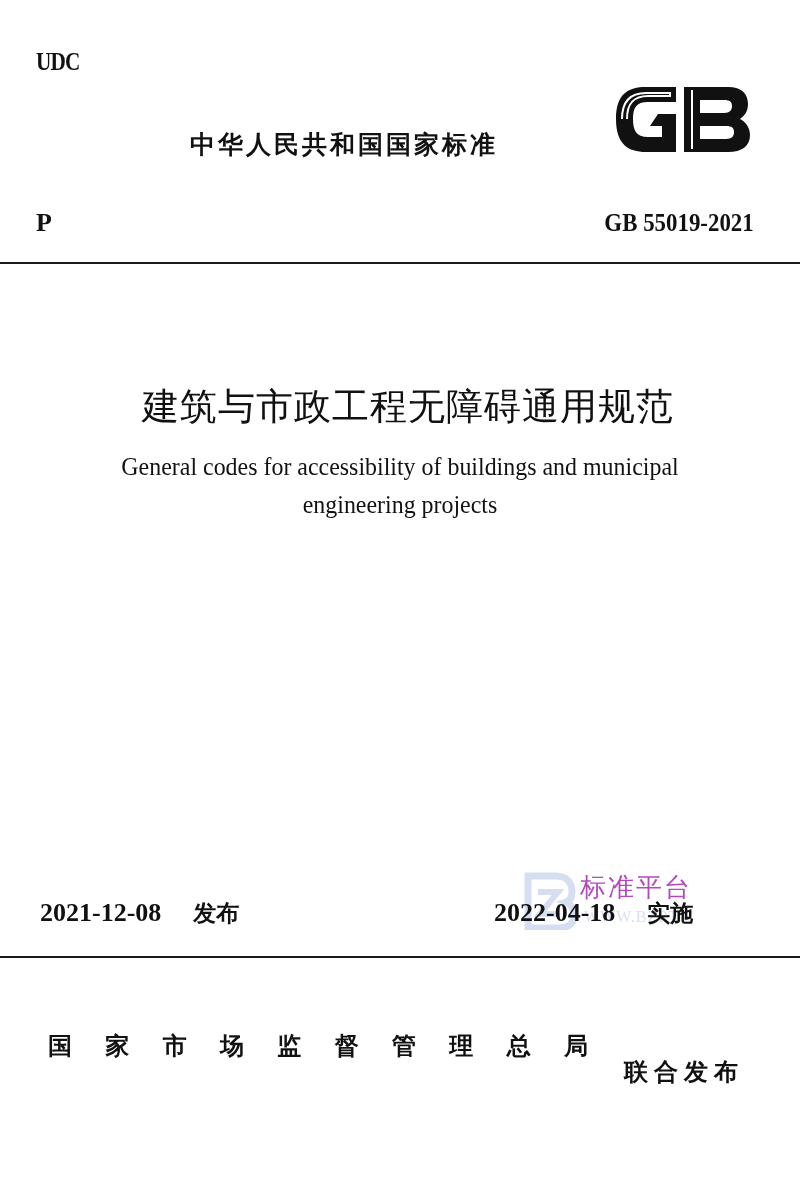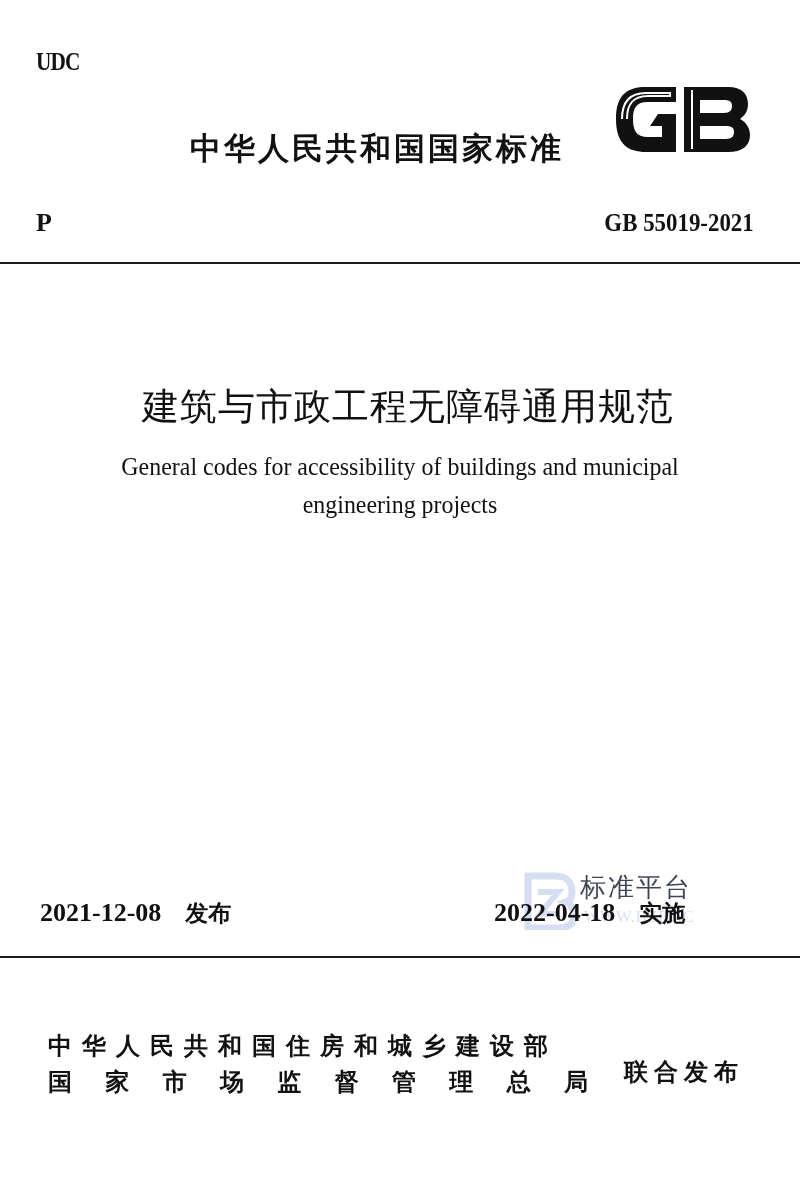--- a/index.html
+++ b/index.html
@@ -1,32 +1,32 @@
 <!DOCTYPE html>
 <html><head>
 <meta charset="utf-8">
 <style>
   html, body { margin:0; padding:0; background:#ffffff; }
   body { width:800px; height:1191px; position:relative; overflow:hidden; color:#111; font-family:"DejaVu Serif", serif; }
   .abs { position:absolute; }
   .udc { left:36px; top:48px; font-family:"Liberation Serif", serif; font-weight:bold; font-size:25px; letter-spacing:-1px; transform:scaleX(0.85); transform-origin:left; }
-  .natstd { left:190px; top:128px; font-family:"DejaVu Sans", sans-serif; font-weight:bold; font-size:31px; letter-spacing:3px; }
+  .natstd { left:190px; top:128px; font-family:"DejaVu Sans", sans-serif; font-weight:bold; font-size:25px; letter-spacing:3px; }
   .gb-logo { left:606px; top:82px; width:150px; height:75px; }
   .pcls { left:36px; top:208px; font-family:"Liberation Serif", serif; font-weight:bold; font-size:26px; }
   .stdno { right:46px; top:208px; font-family:"Liberation Serif", serif; font-weight:bold; font-size:26px; transform:scaleX(0.88); transform-origin:right; }
   .rule { left:0; width:800px; height:2px; background:#1a1a1a; }
   .rule.top { top:262px; }
   .rule.bottom { top:956px; }
   .title-cn { left:0; width:800px; top:382px; text-align:center; font-family:"DejaVu Serif", serif; font-size:37px; letter-spacing:1px;padding-left:8px; }
   .title-en { left:0; width:800px; top:448px; text-align:center; font-family:"Liberation Serif", serif; font-size:26px; line-height:38px; transform:scaleX(0.92); }
   .date-left { left:40px; top:898px; font-family:"Liberation Serif", serif; font-weight:bold; font-size:26px; }
   .date-right { left:494px; top:898px; font-family:"Liberation Serif", serif; font-weight:bold; font-size:26px; }
-  .date-left .lbl, .date-right .lbl { font-family:"DejaVu Sans", sans-serif; font-size:23px; font-weight:bold; margin-left:24px; }
+  .date-left .lbl, .date-right .lbl { font-family:"DejaVu Sans", sans-serif; font-size:23px; font-weight:bold; margin-left:32px; }
   .watermark { left:524px; top:872px; width:180px; height:60px; color:#c9d4ec; opacity:0.8; }
-  .watermark .wm-text { position:absolute; left:56px; top:-2px; font-family:"DejaVu Sans", sans-serif; font-size:26px; letter-spacing:2px; color:#0f172a; }
+  .watermark .wm-text { position:absolute; left:56px; top:-2px; font-family:"DejaVu Sans", sans-serif; font-size:26px; letter-spacing:2px; color:#a21caf; }
   .watermark .wm-url { position:absolute; left:60px; top:36px; font-family:"Liberation Serif", serif; font-size:16px; color:#cfd8ee; letter-spacing:1px; }
   .issuers { left:48px; top:1030px; font-family:"DejaVu Sans", sans-serif; font-weight:bold; font-size:24px; }
   .issuers .line1 { letter-spacing:10px; display:block; height:36px; }
   .issuers .line2 { display:flex; justify-content:space-between; width:540px; height:36px; }
   .joint { left:616px; top:1056px; font-family:"DejaVu Sans", sans-serif; font-weight:bold; font-size:24px; letter-spacing:6px;margin-left:8px; }
 </style>
 </head>
 <body>
 
 <div class="abs udc">UDC</div>
@@ -62,21 +62,20 @@
 <div class="abs date-left">
   <span>2021-12-08</span><span class="lbl">发布</span>
 </div>
 <div class="abs date-right">
   <span>2022-04-18</span><span class="lbl">实施</span>
 </div>
 
 <div class="abs rule bottom"></div>
 
 <div class="abs issuers">
-  <span class="line1">中华人民共和国住房和城乡建设部</span>
   <div class="line2">
     <span>国</span>
     <span>家</span>
     <span>市</span>
     <span>场</span>
     <span>监</span>
     <span>督</span>
     <span>管</span>
     <span>理</span>
     <span>总</span>

